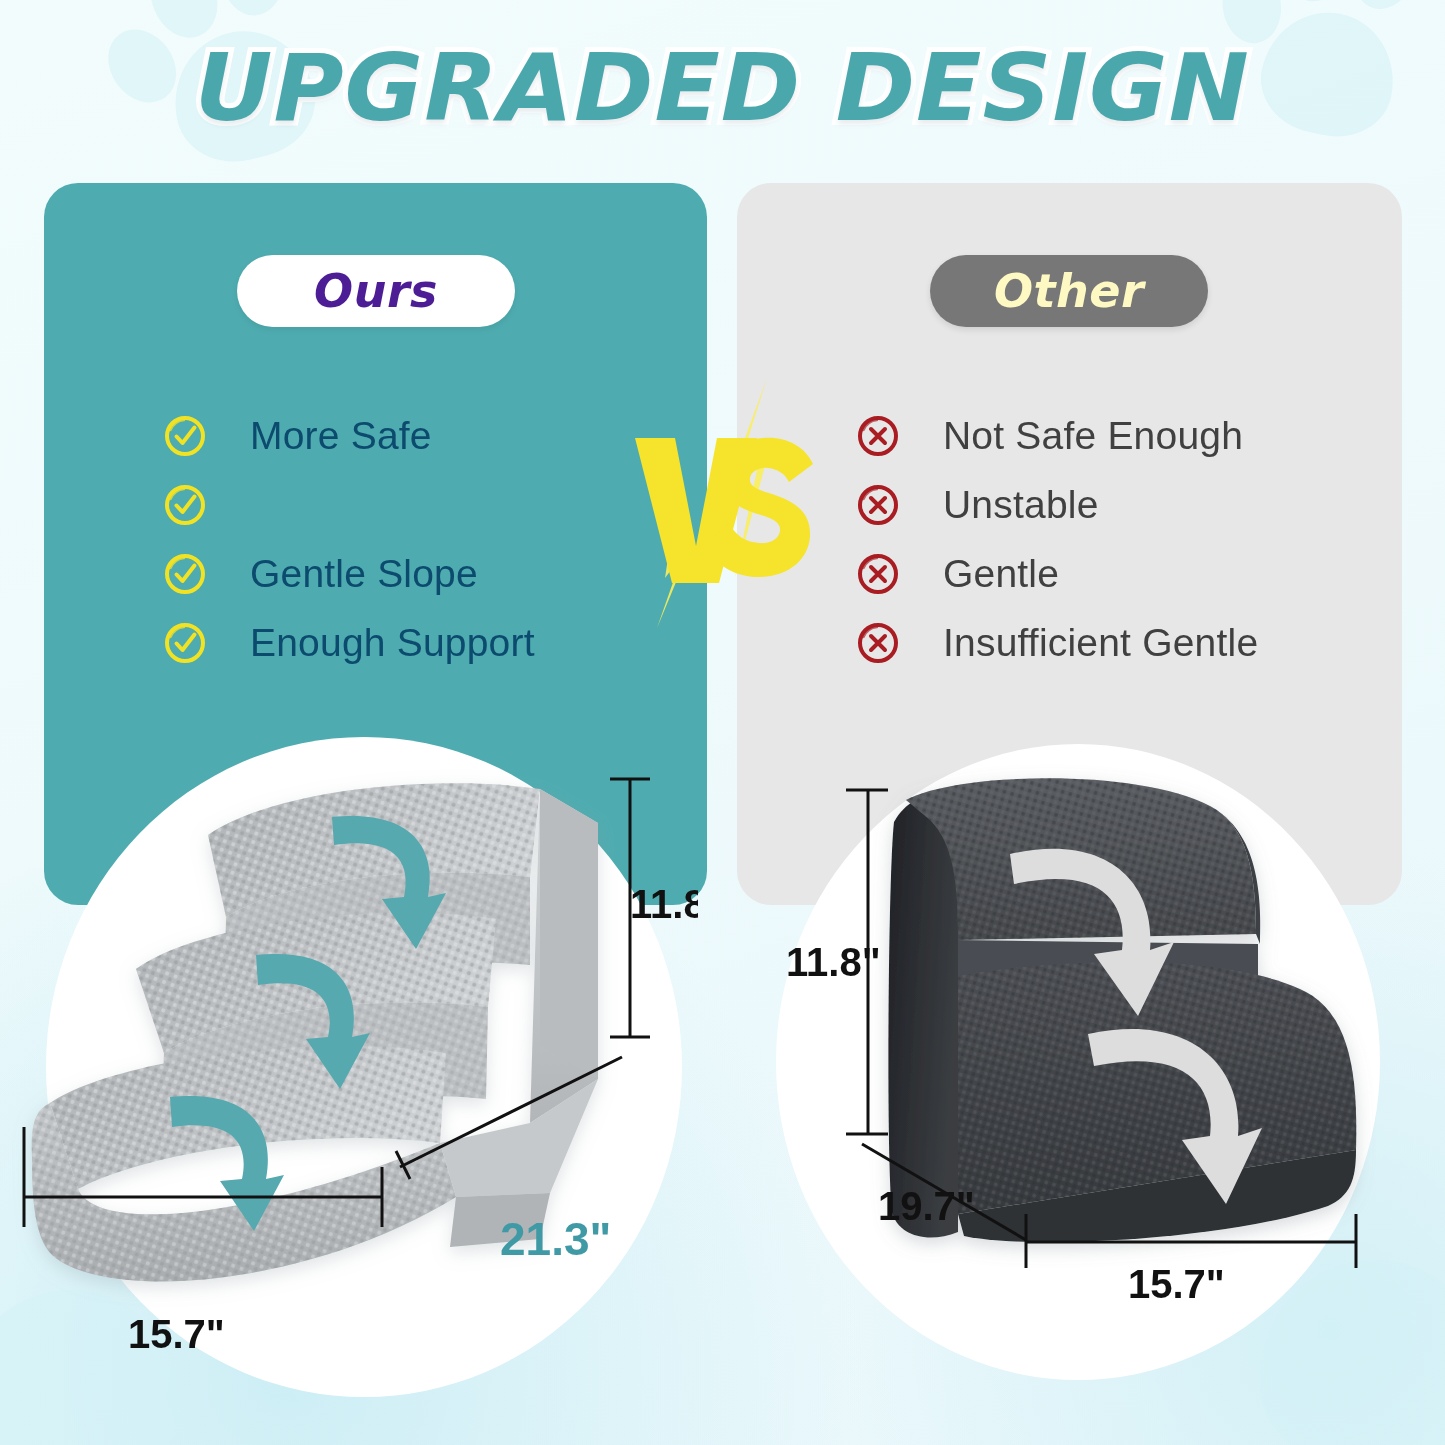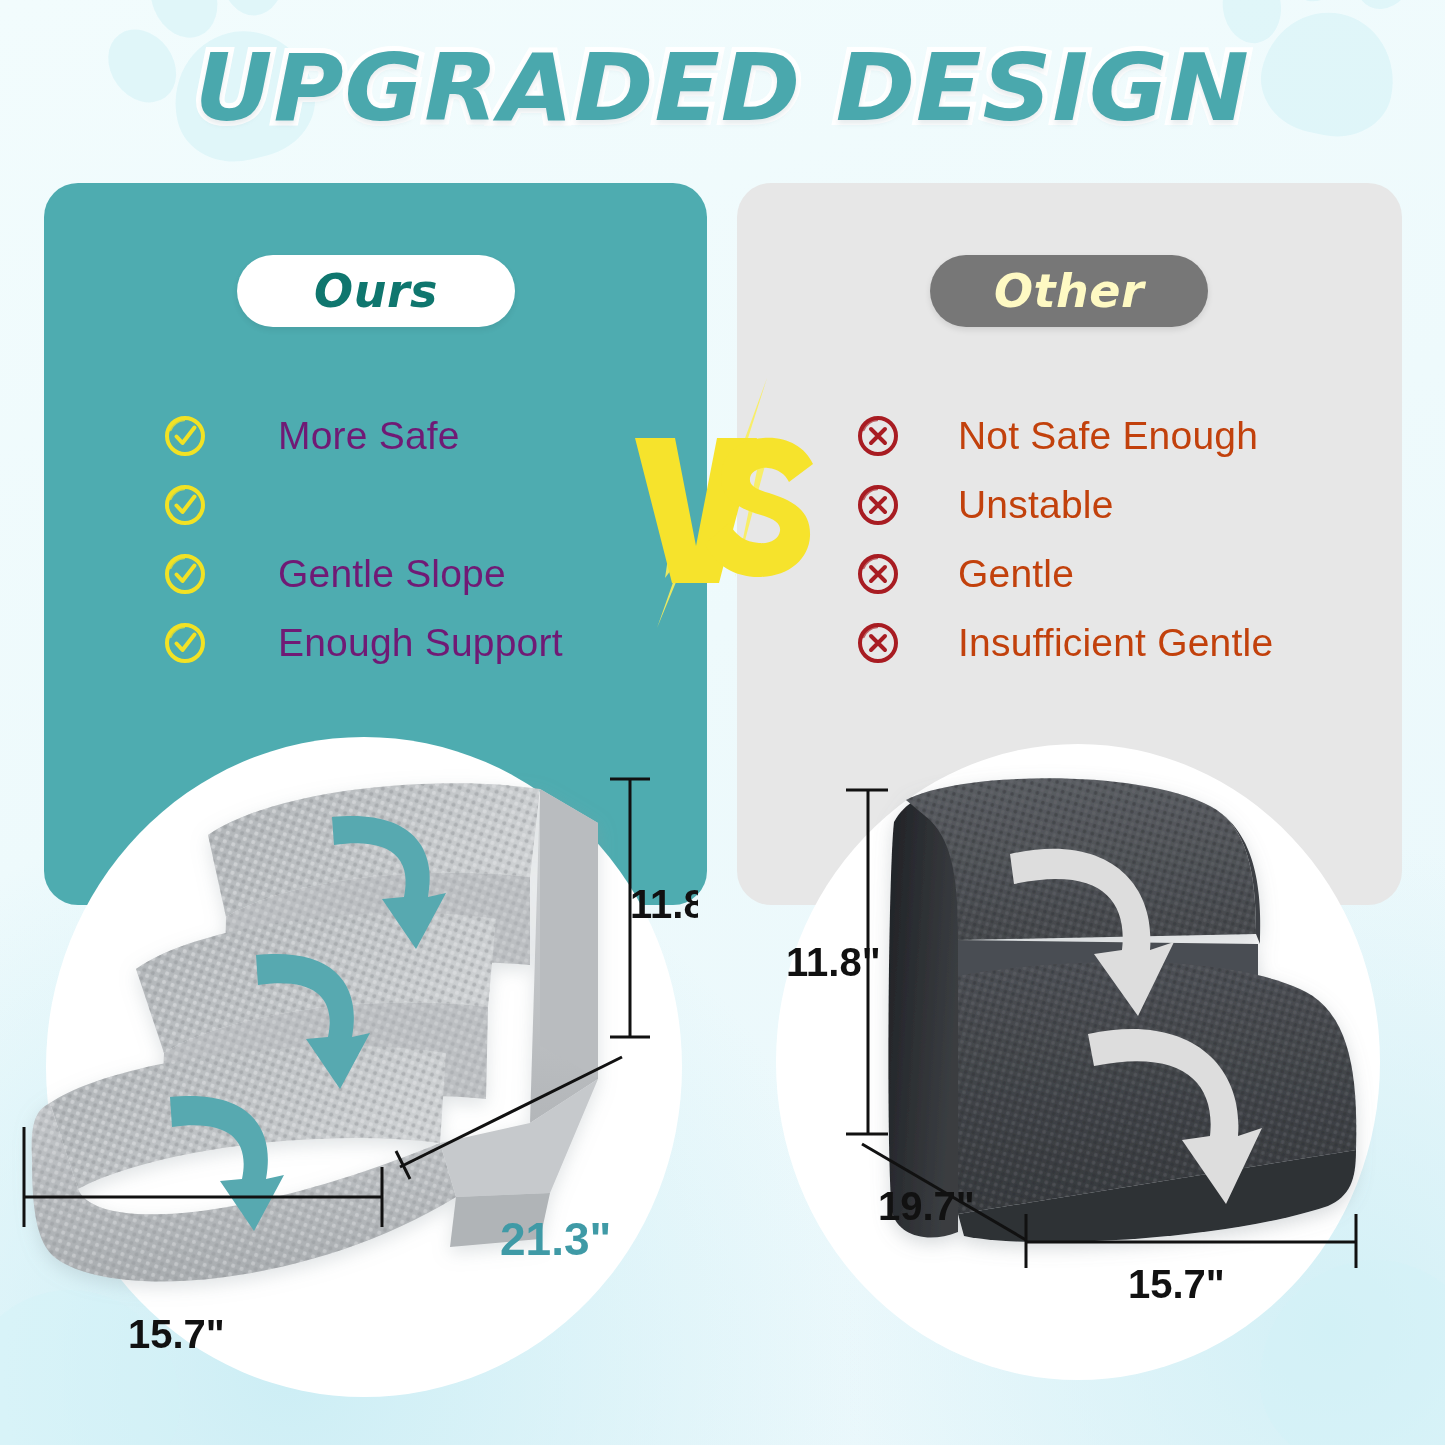--- a/index.html
+++ b/index.html
@@ -40,32 +40,32 @@
   .panel-other{left:737px;top:183px;width:665px;height:722px;background:#e7e7e7;}
 
   
   .badge{
     position:absolute;top:72px;
     height:72px;line-height:72px;border-radius:40px;
     text-align:center;font-weight:bold;font-style:italic;
     font-family:"DejaVu Sans","Liberation Sans",sans-serif;
     font-size:46px;letter-spacing:.5px;
   }
-  .badge-ours{left:193px;width:278px;background:#ffffff;color:#0f766e;
+  .badge-ours{left:193px;width:278px;background:#ffffff;color:#4c1d95;
     box-shadow:0 3px 6px rgba(0,0,0,.07);}
   .badge-other{left:193px;width:278px;background:#777777;color:#fef9c3;
     box-shadow:0 3px 6px rgba(0,0,0,.10);}
 
   
   .features{position:absolute;left:118px;top:218px;}
   .feat{display:flex;align-items:center;height:69px;margin-bottom:0;}
   .feat .ico{width:46px;height:46px;flex:0 0 46px;margin-right:42px;position:relative;}
   .feat .lbl{font-size:39px;letter-spacing:.2px;white-space:nowrap;}
-  .panel-ours .feat .lbl{color:#701a75;margin-left:28px;}
-  .panel-other .feat .lbl{color:#c2410c;margin-left:15px;}
+  .panel-ours .feat .lbl{color:#0c4a6e;}
+  .panel-other .feat .lbl{color:#404040;}
 
   svg{display:block;overflow:visible;}
 
   
   .vs{position:absolute;left:617px;top:378px;width:215px;height:250px;}
 
   
   .photo{position:absolute;overflow:hidden;}
   .photo-left{left:10px;top:727px;width:688px;height:688px;}
   .photo-right{left:758px;top:744px;width:650px;height:650px;}

